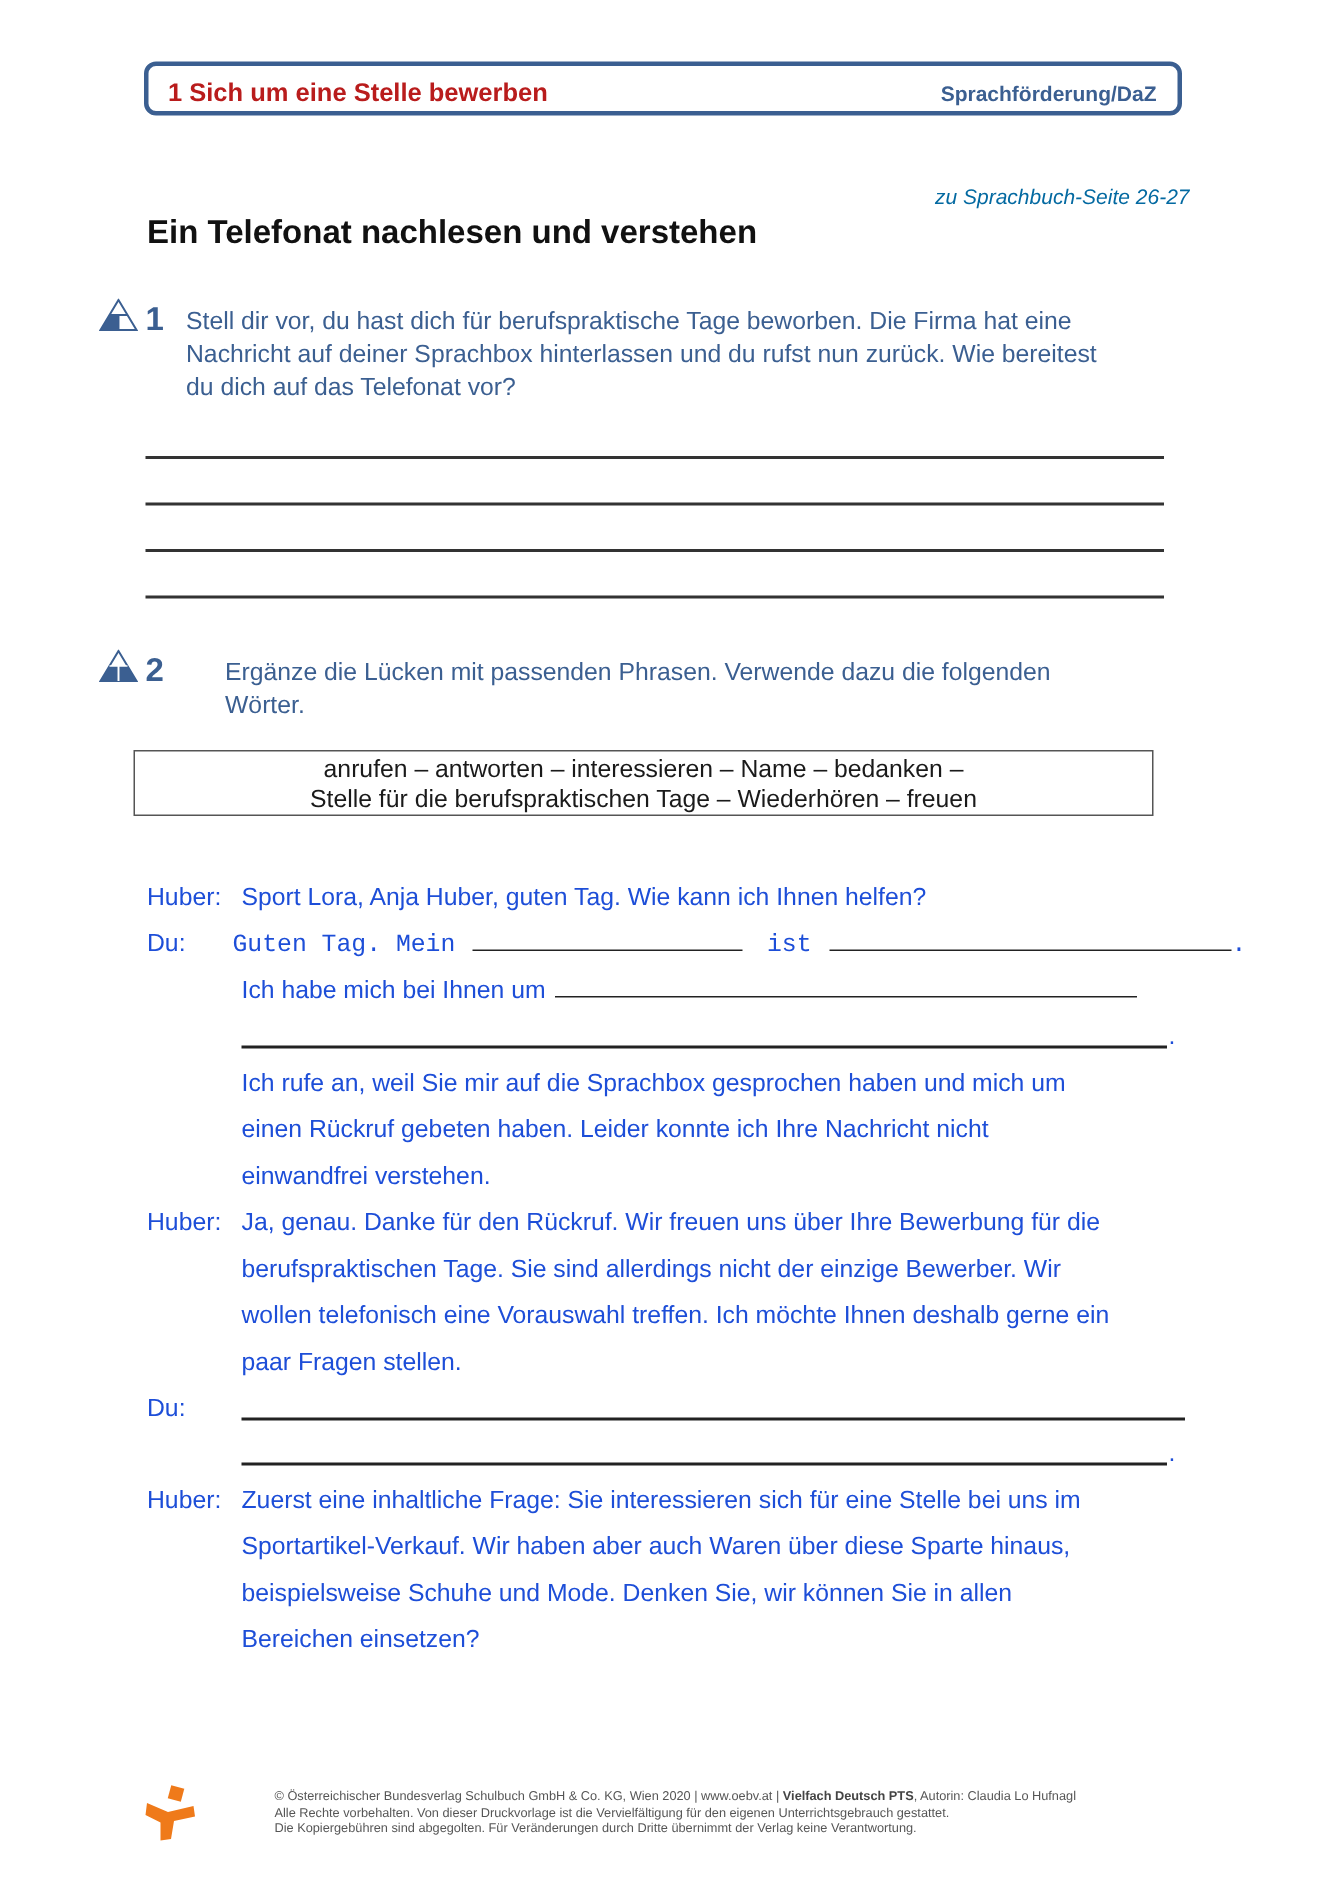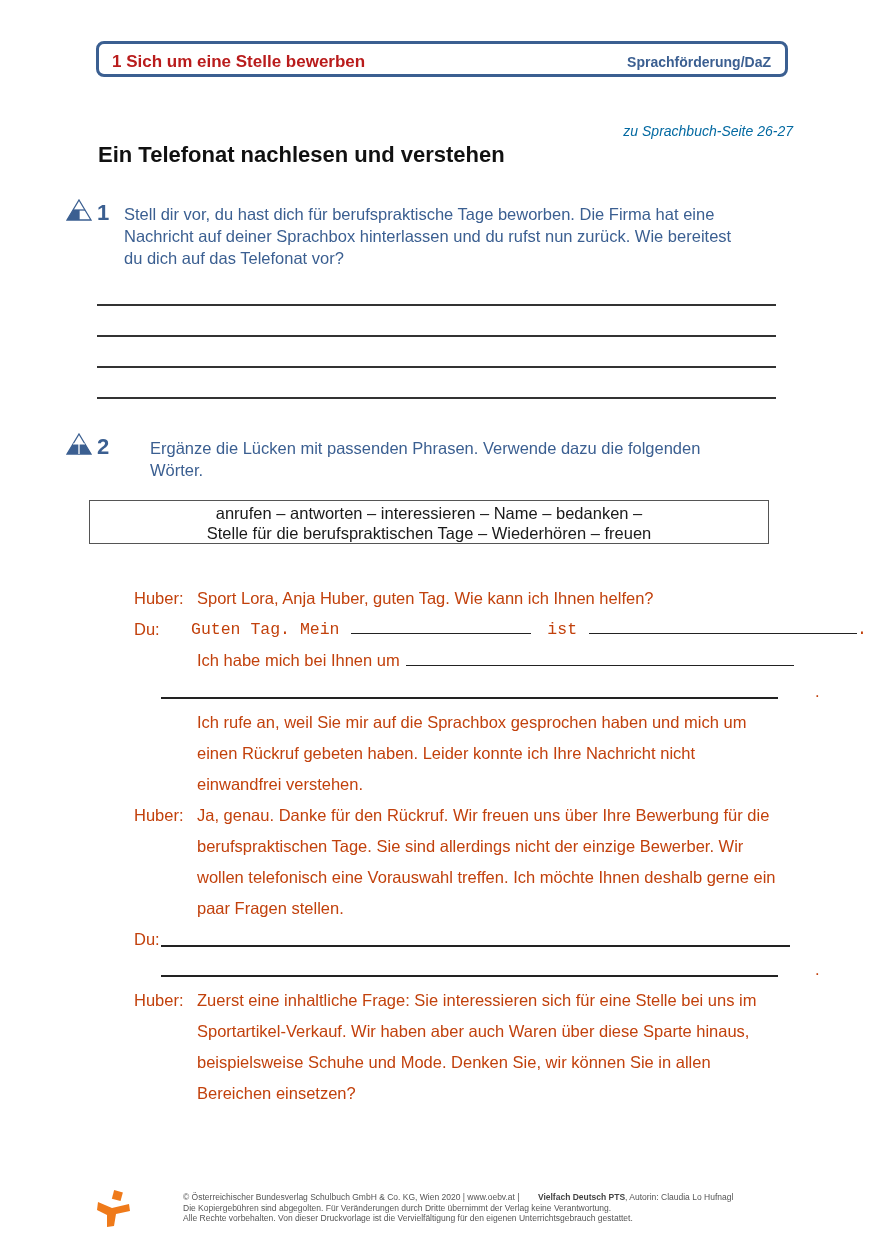--- a/index.html
+++ b/index.html
@@ -11,26 +11,26 @@
   .header-title { left: 13px; top: 8px; font-size: 17px; font-weight: bold; color: #b91c1c; }
   .header-sub { right: 14px; top: 10px; font-size: 14px; font-weight: bold; color: #3b5f91; }
   .ref { right: 97px; top: 123px; font-size: 14px; color: #0369a1; font-style: italic; }
   .page-title { left: 98px; top: 142px; font-size: 22px; font-weight: bold; color: #111; }
   .task-icon { width: 26px; height: 22px; }
   .task-num { font-size: 22px; font-weight: bold; color: #3b5f91; }
   .task-text { font-size: 16.5px; color: #3b5f91; line-height: 22px; }
   .line { height: 2px; background: #333; }
   .wordbox { left: 89px; top: 500px; width: 680px; height: 44px; border: 1px solid #555;
     box-sizing: border-box; text-align: center; font-size: 16.5px; line-height: 20px; padding-top: 2px; }
-  .dlg { font-size: 16.5px; line-height: 31px; color: #c2410c; margin-left: 36px; }
+  .dlg { font-size: 16.5px; line-height: 31px; color: #1d4ed8; }
   .speaker { left: 98px; }
   .blank { display: inline-block; border-bottom: 1.5px solid #222; height: 15px; vertical-align: baseline; }
   .full-line { left: 161px; height: 1.5px; background: #222; }
   .footer-text { left: 183px; top: 1192px; font-size: 8.5px; line-height: 10.5px; color: #555; }
-  .footer-text b { color: #444; margin-left: 16px; }
+  .footer-text b { color: #444; }
 </style>
 </head>
 <body>
 
 <div class="abs header-box">
   <span class="abs header-title">1 Sich um eine Stelle bewerben</span>
   <span class="abs header-sub">Sprachförderung/DaZ</span>
 </div>
 
 <div class="abs ref">zu Sprachbuch-Seite 26-27</div>
@@ -116,15 +116,15 @@
   <div>beispielsweise Schuhe und Mode. Denken Sie, wir können Sie in allen</div>
   <div>Bereichen einsetzen?</div>
 </div>
 
 <svg class="abs" style="left:96px;top:1190px;width:36px;height:38px;" viewBox="0 0 36 38">
   <rect x="17" y="1" width="9" height="9" fill="#ef7a1a" transform="rotate(15 21 5)"></rect>
   <polygon points="2,12 16,18 33,14 34,21 20,24 18,36 11,37 11,25 1,20" fill="#ef7a1a"></polygon>
 </svg>
 <div class="abs footer-text">
   <div><span>© Österreichischer Bundesverlag Schulbuch GmbH &amp; Co. KG, Wien 2020 | www.oebv.at | </span><b>Vielfach Deutsch PTS</b><span>, Autorin: Claudia Lo Hufnagl</span></div>
+  <div>Alle Rechte vorbehalten. Von dieser Druckvorlage ist die Vervielfältigung für den eigenen Unterrichtsgebrauch gestattet.</div>
   <div>Die Kopiergebühren sind abgegolten. Für Veränderungen durch Dritte übernimmt der Verlag keine Verantwortung.</div>
-  <div>Alle Rechte vorbehalten. Von dieser Druckvorlage ist die Vervielfältigung für den eigenen Unterrichtsgebrauch gestattet.</div>
 </div>
 
 </body></html>

